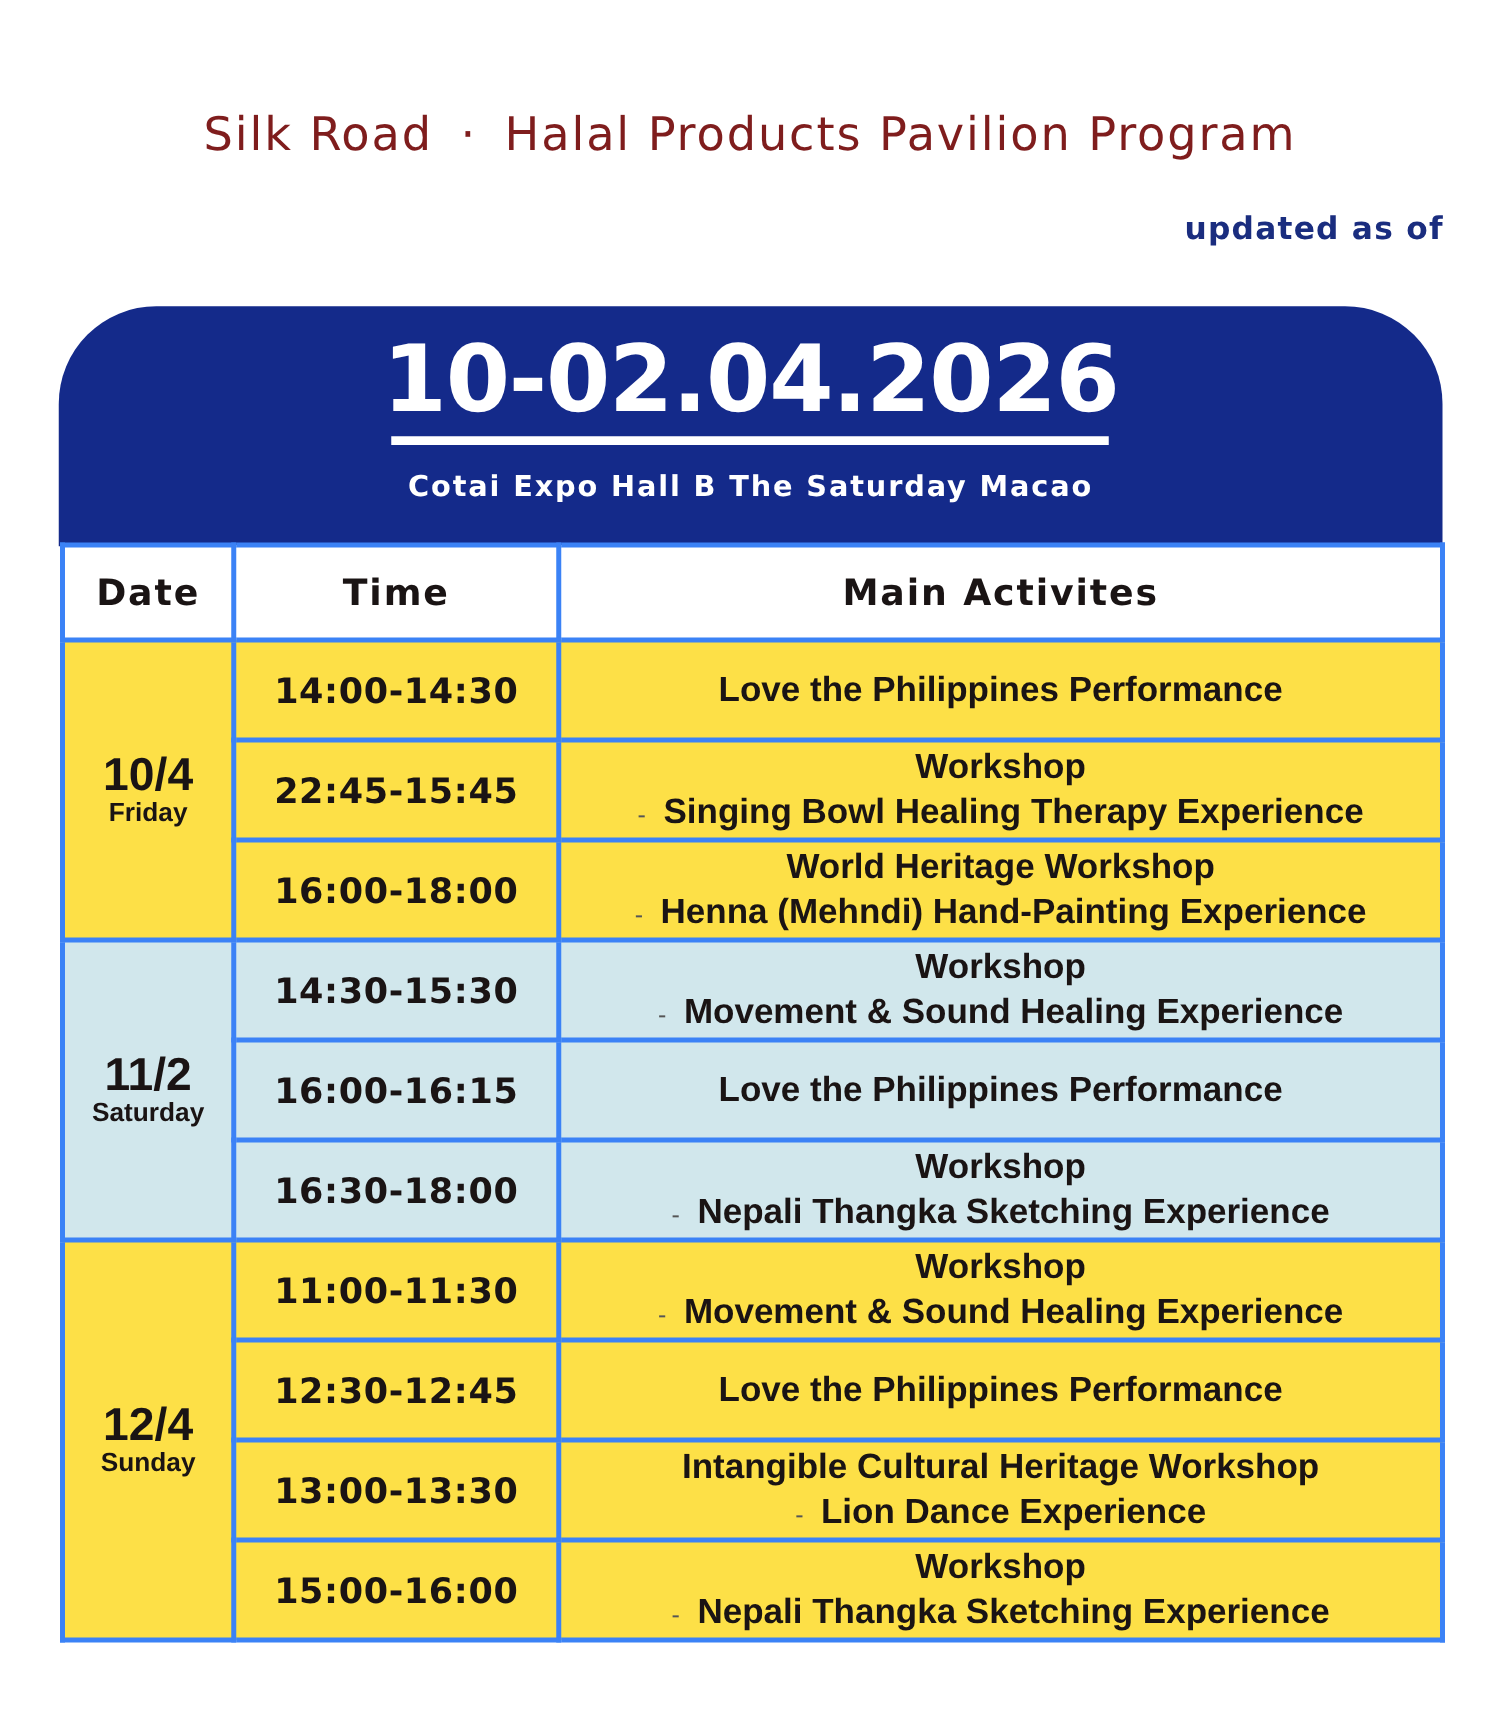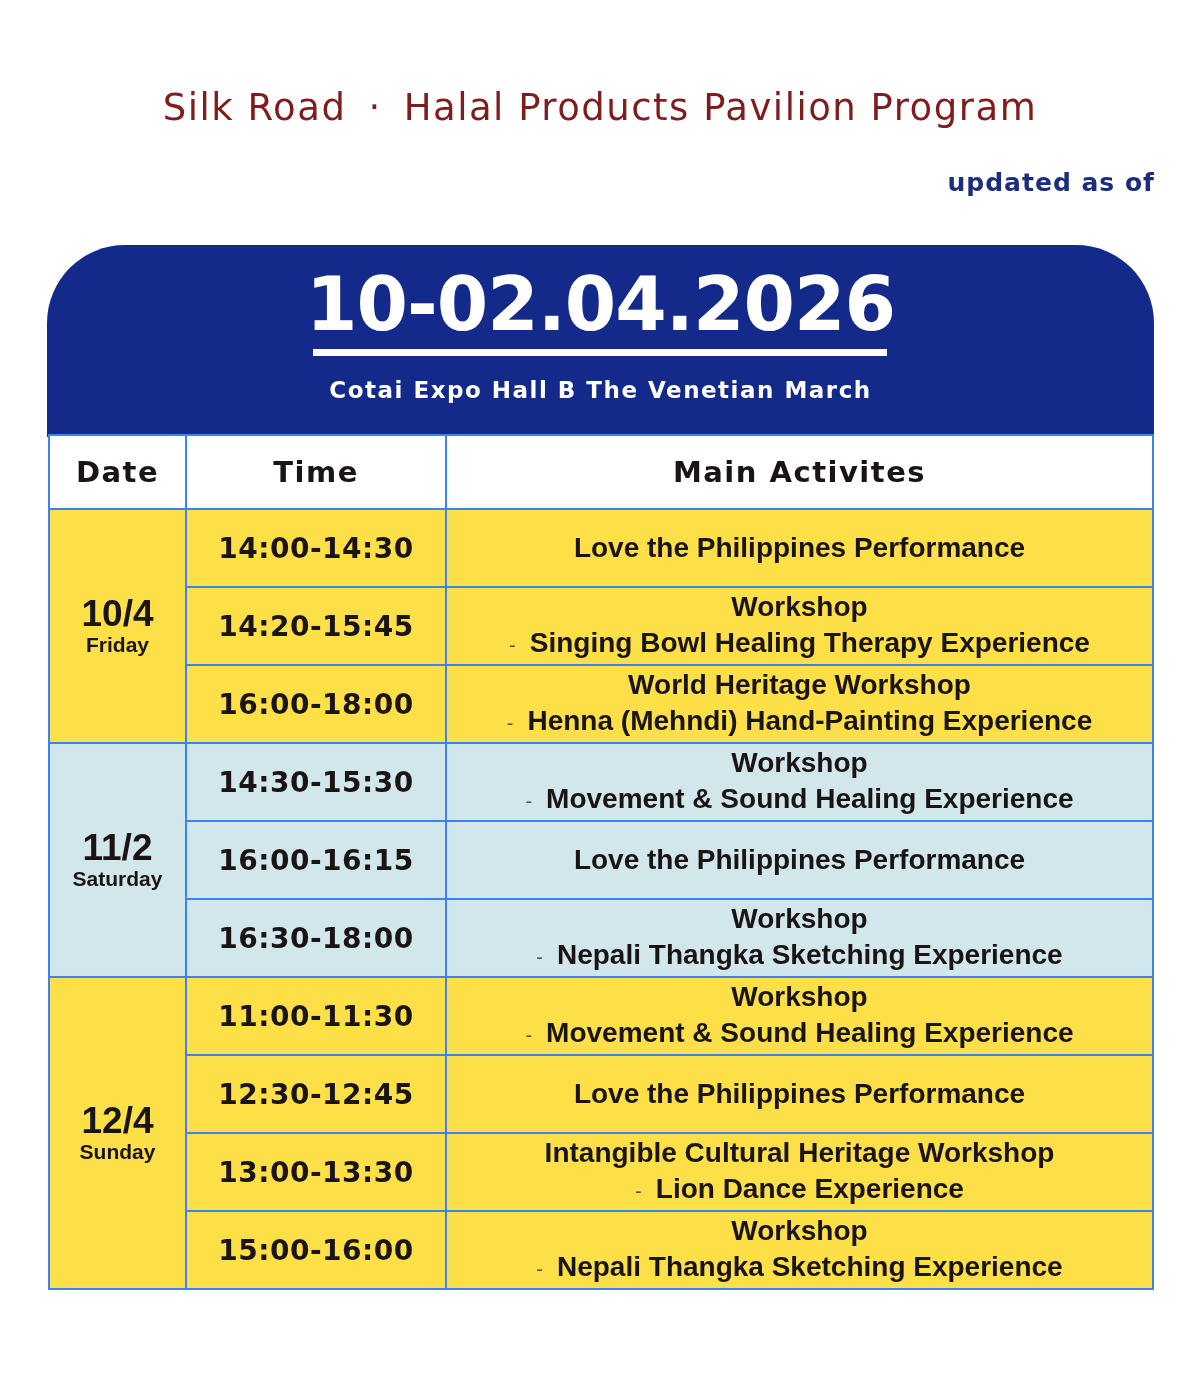--- a/index.html
+++ b/index.html
@@ -37,21 +37,21 @@
     position: absolute; top: 132px; left: 0; width: 100%; text-align: center;
     color: #fff; font-weight: bold; font-size: 23px; letter-spacing: 1.5px;
     font-family: "DejaVu Sans", sans-serif;
   }
 
   table.sched {
     position: absolute; left: 48px; top: 434px; width: 1104px;
     border-collapse: collapse; table-layout: fixed;
   }
   table.sched td, table.sched th {
-    border: 2px solid #3b82f6; text-align: center; vertical-align: middle;
+    border: 4px solid #3b82f6; text-align: center; vertical-align: middle;
     color: #1a1414; padding: 0;
   }
   col.c-date { width: 137px; }
   col.c-time { width: 260px; }
   col.c-act { width: 707px; }
 
   th { height: 72px; font-family: "DejaVu Sans", sans-serif; font-weight: bold; font-size: 29px; letter-spacing: 1.5px; background: #fff; }
   tr.row td { height: 76px; }
   td.date { font-family: Liberation Sans, sans-serif; font-weight: bold; }
   td.date .dnum { display: block; font-size: 37px; line-height: 38px; }
@@ -70,21 +70,21 @@
   <span>Silk Road</span><span class="dot">·</span><span>Halal Products Pavilion Program</span>
 </div>
 
 <div class="updated">
   <div class="l1">updated as of</div>
 </div>
 
 <div class="banner">
   <div class="dates">10-02.04.2026</div>
   <div class="rule"></div>
-  <div class="venue">Cotai Expo Hall B The Venetian March</div>
+  <div class="venue">Cotai Expo Hall B The Saturday Macao</div>
 </div>
 
 <table class="sched">
   <colgroup>
       <col class="c-date">
       <col class="c-time">
       <col class="c-act">
     </colgroup>
   <thead>
     <tr>
@@ -98,21 +98,21 @@
         <td class="date" rowspan="3">
           <span class="dnum">10/4</span>
           <span class="dday">Friday</span>
         </td>
         <td class="time">14:00-14:30</td>
         <td class="act">
           <div>Love the Philippines Performance</div>
         </td>
       </tr>
       <tr class="row white">
-        <td class="time">14:20-15:45</td>
+        <td class="time">22:45-15:45</td>
         <td class="act">
           <div>Workshop</div>
           <div class="sub"><span class="dash">-</span><span>Singing Bowl Healing Therapy Experience</span></div>
         </td>
       </tr>
       <tr class="row white">
         <td class="time">16:00-18:00</td>
         <td class="act">
           <div>World Heritage Workshop</div>
           <div class="sub"><span class="dash">-</span><span>Henna (Mehndi) Hand-Painting Experience</span></div>

